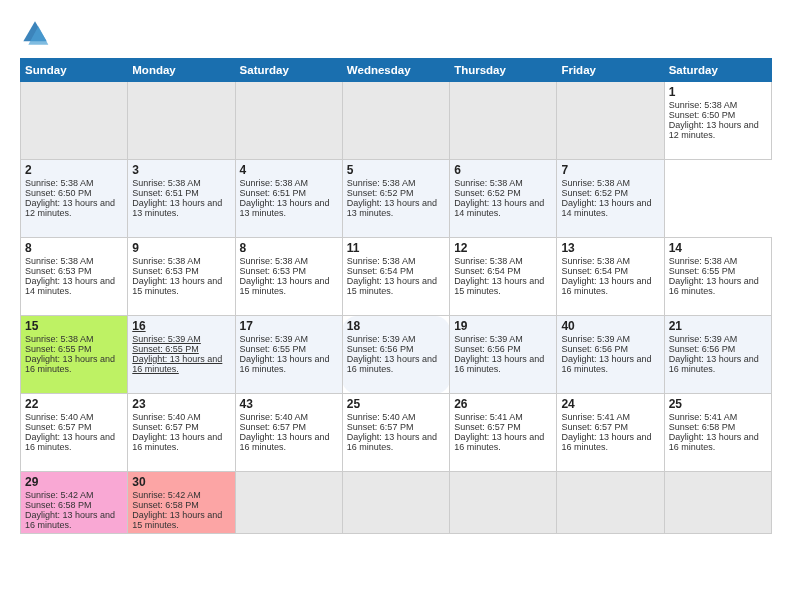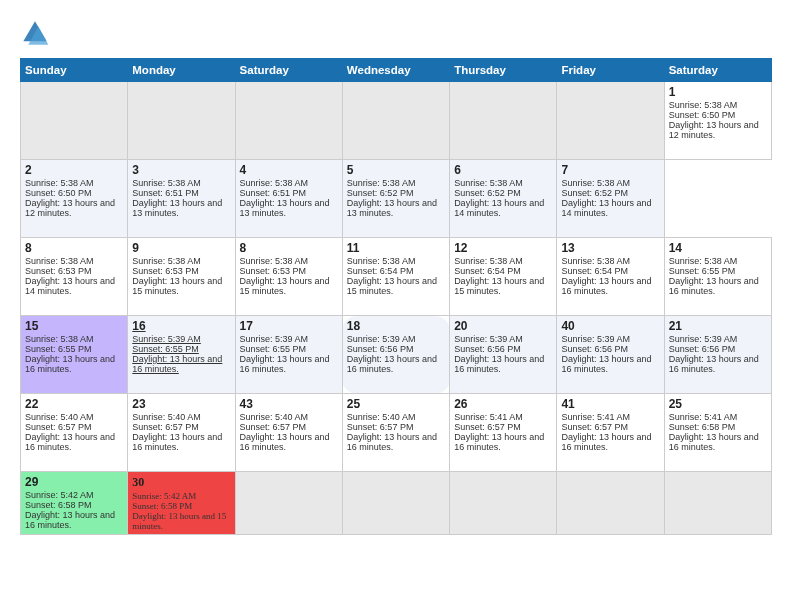--- a/index.html
+++ b/index.html
@@ -152,40 +152,40 @@
         <tr>
           <td><span class="day-num">8</span><span>Sunrise: 5:38 AM</span><br><span>Sunset: 6:53 PM</span><br><span>Daylight: 13 hours and 14 minutes.</span></td>
           <td><span class="day-num">9</span><span>Sunrise: 5:38 AM</span><br><span>Sunset: 6:53 PM</span><br><span>Daylight: 13 hours and 15 minutes.</span></td>
           <td><span class="day-num">8</span><span>Sunrise: 5:38 AM</span><br><span>Sunset: 6:53 PM</span><br><span>Daylight: 13 hours and 15 minutes.</span></td>
           <td><span class="day-num">11</span><span>Sunrise: 5:38 AM</span><br><span>Sunset: 6:54 PM</span><br><span>Daylight: 13 hours and 15 minutes.</span></td>
           <td><span class="day-num">12</span><span>Sunrise: 5:38 AM</span><br><span>Sunset: 6:54 PM</span><br><span>Daylight: 13 hours and 15 minutes.</span></td>
           <td><span class="day-num">13</span><span>Sunrise: 5:38 AM</span><br><span>Sunset: 6:54 PM</span><br><span>Daylight: 13 hours and 16 minutes.</span></td>
           <td><span class="day-num">14</span><span>Sunrise: 5:38 AM</span><br><span>Sunset: 6:55 PM</span><br><span>Daylight: 13 hours and 16 minutes.</span></td>
         </tr>
         <tr>
-          <td style="background: #c4b5fd;"><span class="day-num">15</span><span>Sunrise: 5:38 AM</span><br><span>Sunset: 6:55 PM</span><br><span>Daylight: 13 hours and 16 minutes.</span></td>
+          <td style="background: #bef264;"><span class="day-num">15</span><span>Sunrise: 5:38 AM</span><br><span>Sunset: 6:55 PM</span><br><span>Daylight: 13 hours and 16 minutes.</span></td>
           <td style="background: rgb(240, 244, 250); text-decoration: underline;"><span class="day-num">16</span><span>Sunrise: 5:39 AM</span><br><span>Sunset: 6:55 PM</span><br><span>Daylight: 13 hours and 16 minutes.</span></td>
           <td style="background: rgb(240, 244, 250);"><span class="day-num">17</span><span>Sunrise: 5:39 AM</span><br><span>Sunset: 6:55 PM</span><br><span>Daylight: 13 hours and 16 minutes.</span></td>
           <td style="background: rgb(240, 244, 250); border-radius: 15px;"><span class="day-num">18</span><span>Sunrise: 5:39 AM</span><br><span>Sunset: 6:56 PM</span><br><span>Daylight: 13 hours and 16 minutes.</span></td>
-          <td style="background: rgb(240, 244, 250);"><span class="day-num">20</span><span>Sunrise: 5:39 AM</span><br><span>Sunset: 6:56 PM</span><br><span>Daylight: 13 hours and 16 minutes.</span></td>
+          <td style="background: rgb(240, 244, 250);"><span class="day-num">19</span><span>Sunrise: 5:39 AM</span><br><span>Sunset: 6:56 PM</span><br><span>Daylight: 13 hours and 16 minutes.</span></td>
           <td style="background: rgb(240, 244, 250);"><span class="day-num">40</span><span>Sunrise: 5:39 AM</span><br><span>Sunset: 6:56 PM</span><br><span>Daylight: 13 hours and 16 minutes.</span></td>
           <td style="background: rgb(240, 244, 250);"><span class="day-num">21</span><span>Sunrise: 5:39 AM</span><br><span>Sunset: 6:56 PM</span><br><span>Daylight: 13 hours and 16 minutes.</span></td>
         </tr>
         <tr>
           <td><span class="day-num">22</span><span>Sunrise: 5:40 AM</span><br><span>Sunset: 6:57 PM</span><br><span>Daylight: 13 hours and 16 minutes.</span></td>
           <td><span class="day-num">23</span><span>Sunrise: 5:40 AM</span><br><span>Sunset: 6:57 PM</span><br><span>Daylight: 13 hours and 16 minutes.</span></td>
           <td><span class="day-num">43</span><span>Sunrise: 5:40 AM</span><br><span>Sunset: 6:57 PM</span><br><span>Daylight: 13 hours and 16 minutes.</span></td>
           <td><span class="day-num">25</span><span>Sunrise: 5:40 AM</span><br><span>Sunset: 6:57 PM</span><br><span>Daylight: 13 hours and 16 minutes.</span></td>
           <td><span class="day-num">26</span><span>Sunrise: 5:41 AM</span><br><span>Sunset: 6:57 PM</span><br><span>Daylight: 13 hours and 16 minutes.</span></td>
-          <td><span class="day-num">41</span><span>Sunrise: 5:41 AM</span><br><span>Sunset: 6:57 PM</span><br><span>Daylight: 13 hours and 16 minutes.</span></td>
+          <td><span class="day-num">24</span><span>Sunrise: 5:41 AM</span><br><span>Sunset: 6:57 PM</span><br><span>Daylight: 13 hours and 16 minutes.</span></td>
           <td><span class="day-num">25</span><span>Sunrise: 5:41 AM</span><br><span>Sunset: 6:58 PM</span><br><span>Daylight: 13 hours and 16 minutes.</span></td>
         </tr>
         <tr class="last-row">
-          <td style="background: #86efac;"><span class="day-num">29</span><span>Sunrise: 5:42 AM</span><br><span>Sunset: 6:58 PM</span><br><span>Daylight: 13 hours and 16 minutes.</span></td>
-          <td style="background: #ef4444; font-family: Liberation Serif, serif;"><span class="day-num">30</span><span>Sunrise: 5:42 AM</span><br><span>Sunset: 6:58 PM</span><br><span>Daylight: 13 hours and 15 minutes.</span></td>
+          <td style="background: #f9a8d4;"><span class="day-num">29</span><span>Sunrise: 5:42 AM</span><br><span>Sunset: 6:58 PM</span><br><span>Daylight: 13 hours and 16 minutes.</span></td>
+          <td style="background: #fca5a5;"><span class="day-num">30</span><span>Sunrise: 5:42 AM</span><br><span>Sunset: 6:58 PM</span><br><span>Daylight: 13 hours and 15 minutes.</span></td>
           <td class="empty-cell"></td>
           <td class="empty-cell"></td>
           <td class="empty-cell"></td>
           <td class="empty-cell"></td>
           <td class="empty-cell"></td>
         </tr>
       </tbody>
   </table>
 </div>
 

